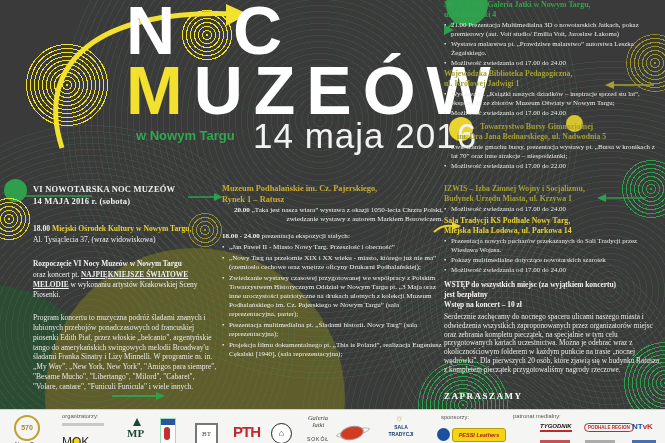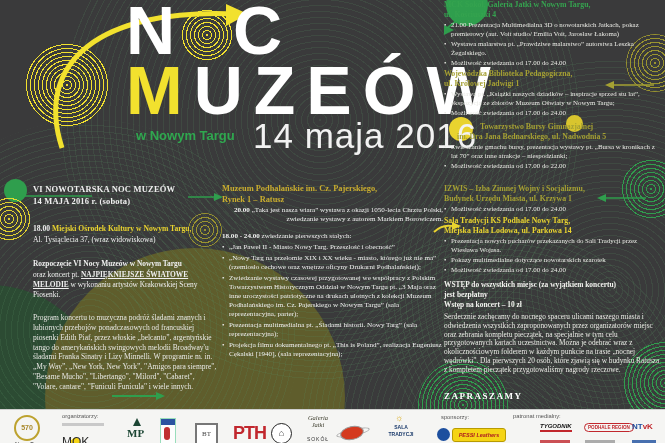--- a/index.html
+++ b/index.html
@@ -69,21 +69,21 @@
   .lorg{left:62px; top:3px;}
   .lmokline{left:62px; top:13px; width:42px; height:3px; background:#c9c9c9;}
   .lmok{left:62px; top:25px; font-size:12px; font-weight:normal; color:#2b2b2b;
     background:radial-gradient(circle at 50% 55%, #f5d415 0 5px, transparent 5px);}
   .lmp{left:127px; top:17px; font-family:"Liberation Serif",serif; font-size:11px; font-weight:bold; color:#1c4634;}
   .lmptow{left:133px; top:8px; width:0; height:0; border-left:4px solid transparent; border-right:4px solid transparent; border-bottom:8px solid #1c4634;}
   .lcrest{left:160px; top:8px; width:14px; height:26px; background:linear-gradient(#2b53a0 0 6px, #fdfdfd 6px 100%); border:1px solid #9db;}
   .lcrestfig{left:164px; top:17px; width:6px; height:13px; background:#c03030; border-radius:3px;}
   .lbt{left:195px; top:13px; width:19px; height:19px; border:2px double #777; background:#fff;
     font-size:7px; color:#444; text-align:center; line-height:19px; font-family:"Liberation Serif",serif;}
-  .lpth{left:233px; top:13px; font-size:18px; font-weight:bold; color:#c1272d; letter-spacing:-1px;}
+  .lpth{left:233px; top:13px; font-size:15px; font-weight:bold; color:#c1272d; letter-spacing:-1px;}
   .lbld{left:271px; top:13px; width:19px; height:19px; border:1.5px solid #222; background:#fff;
     font-size:9px; text-align:center; line-height:19px; color:#222;}
   .lgal{left:302px; top:4px; font-family:"Liberation Serif",serif; font-style:italic; font-size:6.5px; color:#3a3a2a; line-height:1.1; width:32px; text-align:center;}
   .lgalsub{left:302px; top:26px; font-size:5px; color:#333; width:32px; text-align:center; letter-spacing:1px;}
   .lplanet{left:340px; top:16px; width:22px; height:12px; background:#d43a1f; border-radius:50%; border:1px solid #999; transform:rotate(-12deg);}
   .lplanetring{left:336px; top:19px; width:32px; height:5px; border:1px solid #aaa; border-radius:50%; transform:rotate(-12deg); background:transparent;}
   .lsalasun{left:395px; top:3px; color:#d8a812; font-size:9px;}
   .lsala{left:383px; top:14px; font-size:5px; font-weight:bold; color:#1a3a6b; width:36px; text-align:center; line-height:1.3;}
   .lspon{left:441px; top:4px;}
   .lpessicirc{left:437px; top:18px; width:13px; height:13px; background:#1d4f9e; border-radius:50%;}
@@ -177,21 +177,21 @@
     </div>
     <div class="program">Program koncertu to muzyczna podróż śladami znanych i lubionych przebojów ponadczasowych od francuskiej piosenki Edith Piaf, przez włoskie „belcanto”, argentyńskie tango do amerykańskich swingowych melodii Broadway'u śladami Franka Sinatry i Lizy Minnelli. W programie m. in. „My Way”, „New York, New York”, "Amigos para siempre", "Besame Mucho", "Libertango", "Milord", "Cabaret", "Volare, cantare", "Funiculi Funicula" i wiele innych.</div>
   </section>
 
   <section class="col col-mid">
     <div class="mid-head">
       <div>Muzeum Podhalańskie im. Cz. Pajerskiego,</div>
       <div>Rynek 1 – Ratusz</div>
     </div>
     <div class="mid-body mid-ev"><span class="b">20.00 </span><span>„Taka jest nasza wiara” wystawa z okazji 1050-lecia Chrztu Polski, zwiedzanie wystawy z autorem Markiem Borowiczem.</span></div>
-    <div class="mid-body mid-hours"><span class="b">18.00 - 24.00</span><span> zwiedzanie pierwszych stałych:</span></div>
+    <div class="mid-body mid-hours"><span class="b">18.00 - 24.00</span><span> prezentacja ekspozycji stałych:</span></div>
     <div class="mid-body">
       <div class="mbul">„Jan Paweł II - Miasto Nowy Targ. Przeszłość i obecność”</div>
       <div class="mbul">„Nowy Targ na przełomie XIX i XX wieku - miasto, którego już nie ma” (rzemiosło cechowe oraz wnętrze oficyny Drukarni Podhalańskiej);</div>
       <div class="mbul">Zwiedzanie wystawy czasowej przygotowanej we współpracy z Polskim Towarzystwem Historycznym Oddział w Nowym Targu pt. „3 Maja oraz inne uroczystości patriotyczne na drukach ulotnych z kolekcji Muzeum Podhalańskiego im. Cz. Pajerskiego w Nowym Targu” (sala reprezentacyjna, parter);</div>
       <div class="mbul">Prezentacja multimedialna pt. „Śladami historii. Nowy Targ” (sala reprezentacyjna);</div>
       <div class="mbul">Projekcja filmu dokumentalnego pt. „This is Poland”, realizacja Eugeniusz Cękalski [1940], (sala reprezentacyjna);</div>
     </div>
   </section>
 
   <section class="col col-right">

